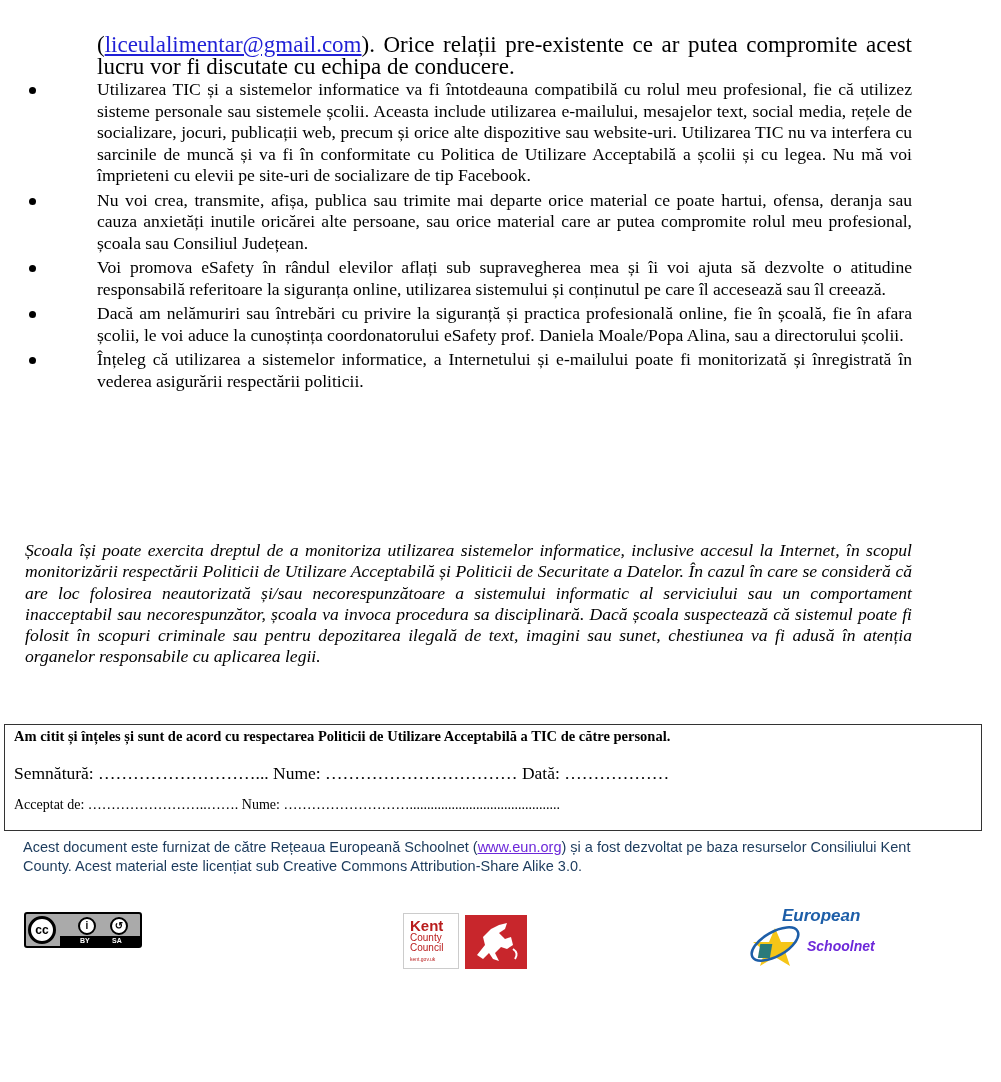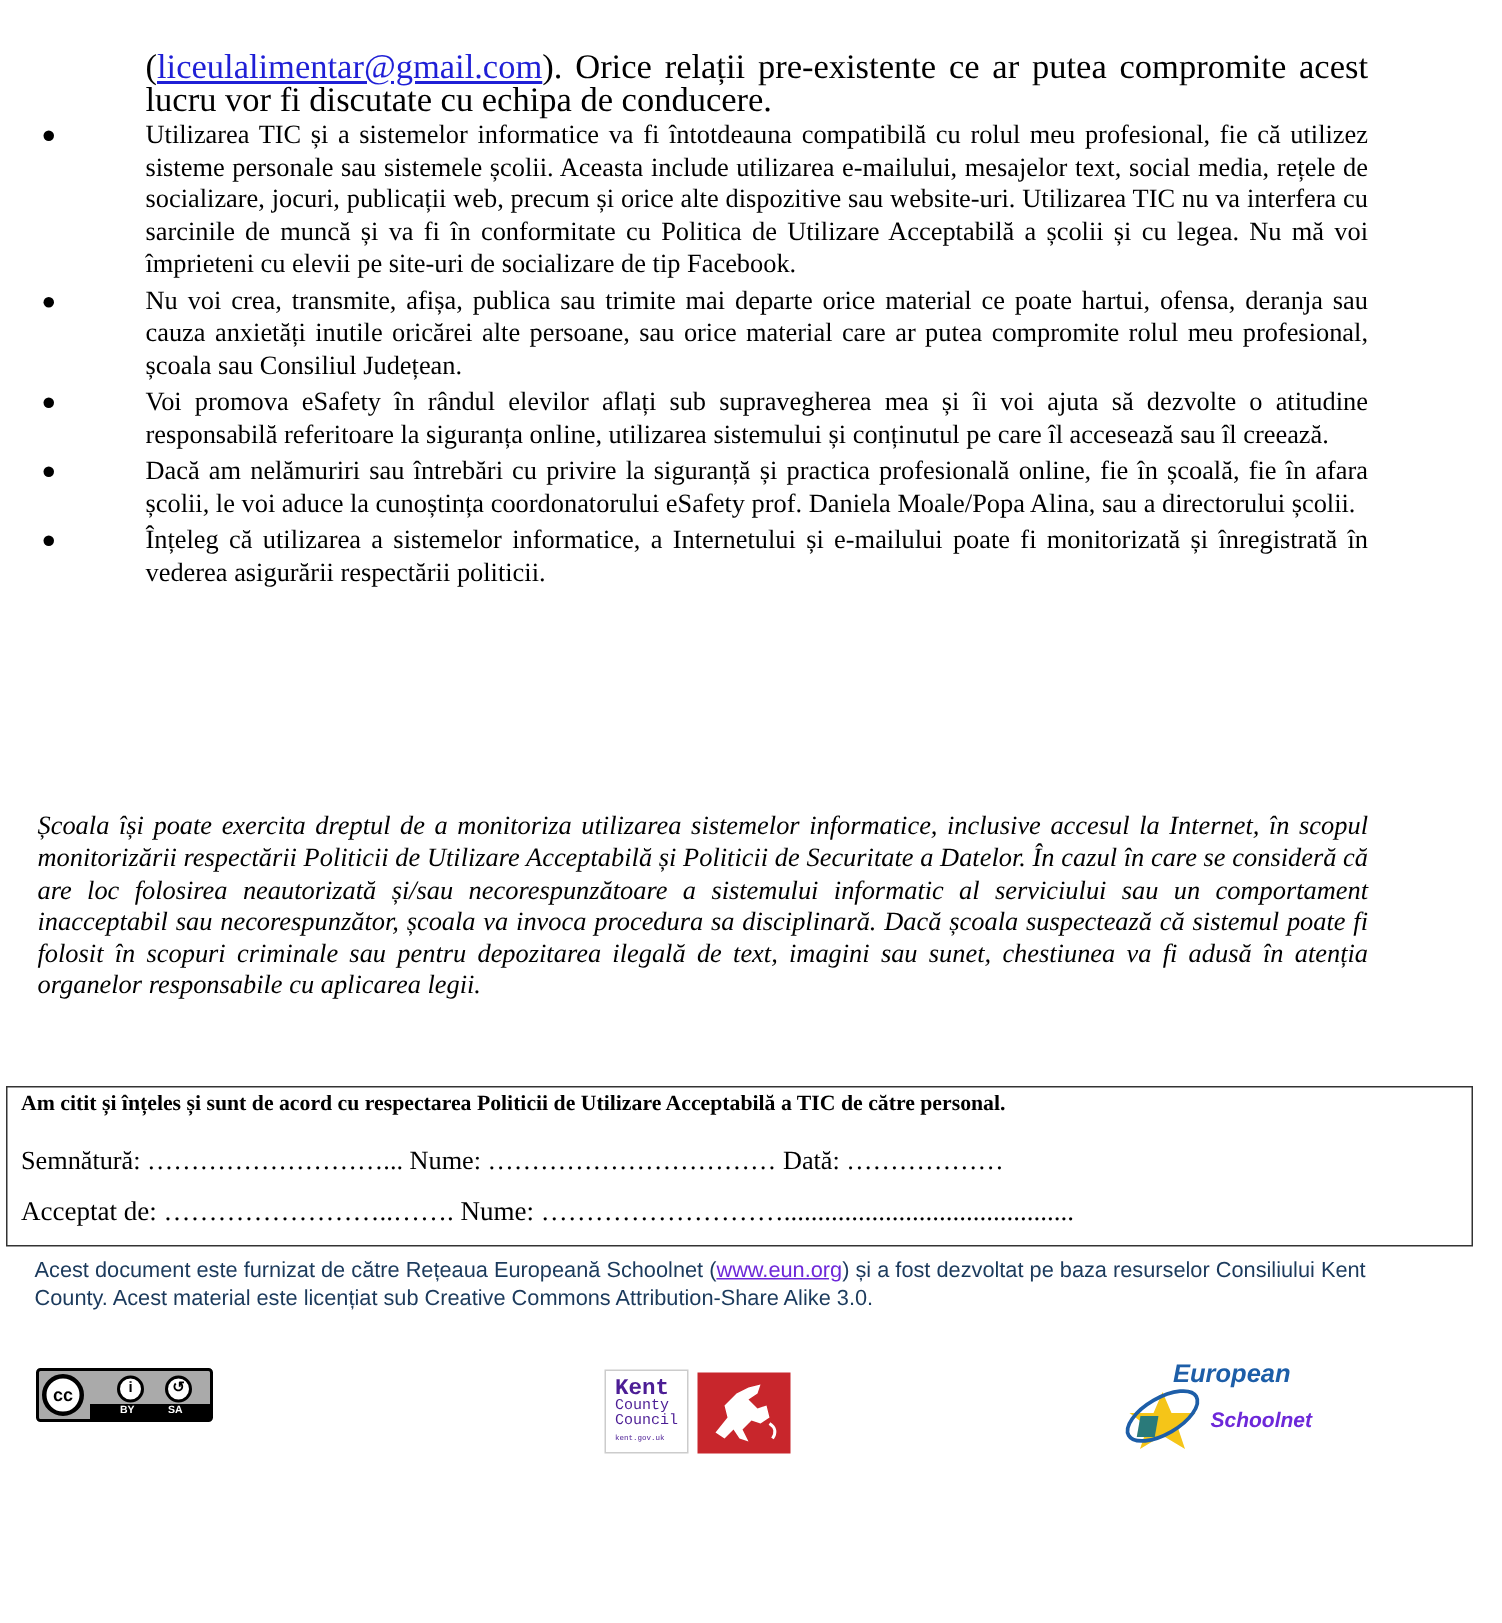--- a/index.html
+++ b/index.html
@@ -19,21 +19,21 @@
                  border-radius: 50%; background: #000; }
 
   .italic-par { position: absolute; left: 25px; top: 540px; width: 887px;
                 font-style: italic; font-size: 17.6px; line-height: 21.3px;
                 text-align: justify; }
 
   .sign-box { position: absolute; left: 4px; top: 724px; width: 978px; height: 107px;
               border: 1.5px solid #333; box-sizing: border-box; }
   .sign-box .head { position: absolute; left: 9px; top: 3px; font-weight: bold; font-size: 14.5px; }
   .sign-box .row1 { position: absolute; left: 9px; top: 38px; font-size: 17.5px; white-space: nowrap; }
-  .sign-box .row2 { position: absolute; left: 9px; top: 72px; font-size: 18px; white-space: nowrap; }
+  .sign-box .row2 { position: absolute; left: 9px; top: 72px; font-size: 14px; white-space: nowrap; }
 
   .footer-note { position: absolute; left: 23px; top: 838px; width: 890px;
                  font-family: "Liberation Sans", "DejaVu Sans", sans-serif;
                  font-size: 14.5px; line-height: 19px; color: #1b3a5c; }
   .footer-note a { color: #6d28d9; text-decoration: underline; }
 
   .logo-cc { position: absolute; left: 24px; top: 912px; width: 118px; height: 36px;
              background: #aaa; border: 2px solid #000; box-sizing: border-box; border-radius: 3px; }
   .logo-cc .cc { position: absolute; left: 2px; top: 2px; width: 28px; height: 28px; border-radius: 50%;
                  background: #fff; border: 3px solid #000; box-sizing: border-box;
@@ -45,21 +45,21 @@
                  text-align: center; line-height: 14px; }
   .logo-cc .by { left: 52px; } .logo-cc .sa { left: 84px; }
   .logo-cc .band { position: absolute; left: 34px; right: 0; bottom: 0; height: 10px; background: #000;
                    color: #fff; font-family: "Liberation Sans", sans-serif; font-size: 7px; font-weight: bold;
                    line-height: 10px; }
   .logo-cc .band span { position: absolute; }
 
   .logo-kent { position: absolute; left: 403px; top: 913px; width: 124px; height: 56px; }
   .logo-kent .txt { position: absolute; left: 0; top: 0; width: 56px; height: 56px; background: #fff;
                     border: 1px solid #ccc; box-sizing: border-box;
-                    font-family: Liberation Mono, monospace; color: #4c1d95; }
+                    font-family: Liberation Sans, sans-serif; color: #b91c1c; }
   .logo-kent .txt .k1 { position: absolute; left: 6px; top: 4px; font-size: 15px; font-weight: bold; line-height: 15px; }
   .logo-kent .txt .k2 { position: absolute; left: 6px; top: 19px; font-size: 10px; line-height: 10px; }
   .logo-kent .txt .k3 { position: absolute; left: 6px; top: 29px; font-size: 10px; line-height: 10px; }
   .logo-kent .txt .k4 { position: absolute; left: 6px; top: 42px; font-size: 5px; line-height: 6px; }
   .logo-kent .horse { position: absolute; left: 62px; top: 2px; width: 62px; height: 54px; background: #c8262c; }
 
   .logo-eun { position: absolute; left: 745px; top: 906px; width: 170px; height: 66px; }
   .logo-eun .t1 { position: absolute; left: 37px; top: 0; font-family: "Liberation Sans", sans-serif;
                   font-style: italic; font-weight: bold; font-size: 17px; color: #1d5ea8; }
   .logo-eun .t2 { position: absolute; left: 62px; top: 32px; font-family: "Liberation Sans", sans-serif;

